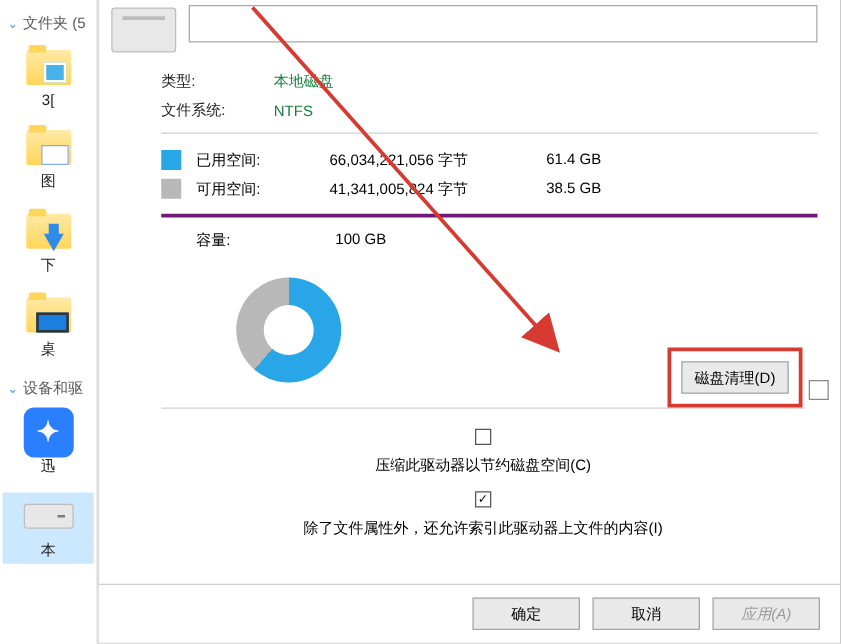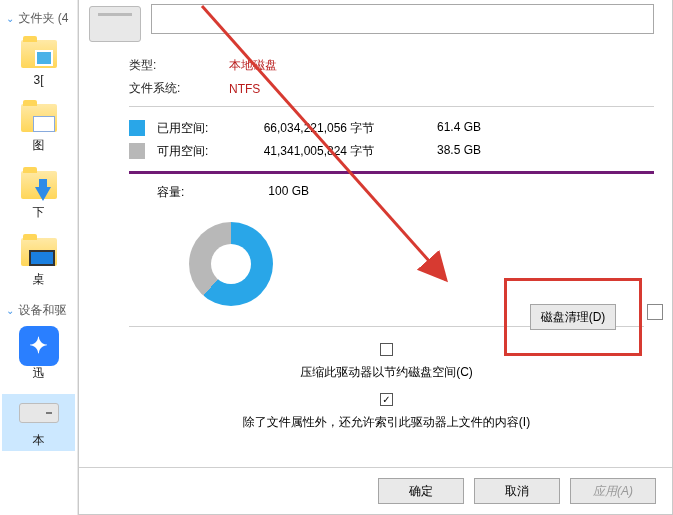--- a/index.html
+++ b/index.html
@@ -70,62 +70,62 @@
 .dlg-body {
   flex: 1;
   padding: 4px 18px 0 10px;
   position: relative;
 }
 .top-drive { display:flex;align-items:flex-start;gap:10px;margin-bottom:14px; }
 .top-drive .dimg{width:52px;height:36px;background:#e8e8e8;border:1px solid #bbb;border-radius:3px;position:relative;top:2px;}
 .top-drive .dimg::after{content:"";position:absolute;left:8px;right:8px;top:6px;height:3px;background:#bbb;}
 .top-drive .namebox{flex:1;height:30px;border:1px solid #a8a8a8;background:#fff;}
 
-.row { display:flex;gap:20px;padding:3px 0 3px 40px;align-items:center; }
+.row { display:flex;gap:10px;padding:3px 0 3px 40px;align-items:center; }
 .row .k{width:80px;color:#222;}
-.row .v{color:#b91c1c;}
+.row .v{color:#15803d;}
 
 .group { border-top:1px solid #cfcfcf;margin:6px 0 0 40px;padding-top:10px; }
 .usage-row{display:flex;gap:12px;padding:3px 0;}
 .sw{width:16px;height:16px;}
 .sw.blue{background:#29a6e8;}
 .sw.gray{background:#b8b8b8;}
 .usage-row .lbl{width:70px;}
 .usage-row .bytes{width:160px;text-align:center;}
 .usage-row .gb{width:70px;text-align:right;}
 .cap-row{border-top:3px solid #701a75;margin-top:8px;padding-top:10px;}
 
 .donut-area{display:flex;align-items:center;gap:40px;margin:18px 0 8px 40px;position:relative;}
 .donut{width:84px;height:84px;border-radius:50%;background:conic-gradient(#29a6e8 0deg 221deg,#b8b8b8 221deg 360deg);position:relative;margin-left:60px;}
 .donut::after{content:"";position:absolute;inset:22px;border-radius:50%;background:#fff;}
 
 .drive-label{font-size:12px;margin-left:88px;margin-top:6px;}
 
-.cleanup-wrap{position:absolute;right:30px;top:278px;padding:23px;border:3px solid #d73a31;}
+.cleanup-wrap{position:absolute;right:30px;top:278px;padding:8px;border:3px solid #d73a31;}
 .btn{min-width:86px;height:26px;border:1px solid #a5a5a5;background:#e9e9e9;font-size:12px;display:inline-flex;align-items:center;justify-content:center;cursor:pointer;}
 .checkbox-stub{position:absolute;right:9px;top:304px;width:16px;height:16px;border:1px solid #888;background:#fff;}
 
 .checks{border-top:1px solid #cfcfcf;margin:20px 10px 0 40px;padding-top:16px;}
 .chk{display:flex;align-items:center;gap:8px;margin-bottom:12px;font-size:12px;flex-direction:column;}
 .cbox{width:13px;height:13px;border:1px solid #555;display:inline-flex;align-items:center;justify-content:center;font-size:10px;line-height:1;}
 
 .dlg-buttons{border-top:1px solid #cfcfcf;padding:10px 16px;display:flex;justify-content:flex-end;gap:10px;background:#fff;}
 .dlg-buttons .btn.disabled{color:#9a9a9a;font-style:italic;}
 
 
 .arrow{position:absolute;left:115px;top:0;width:280px;height:300px;pointer-events:none;}
 </style>
 </head>
 <body>
 
 <div class="root">
   <div class="sidebar">
     <div class="sb-header">
       <span class="chev">⌄</span>
-      <span>文件夹 (4</span>
+      <span>文件夹 (5</span>
     </div>
 
     <div class="sb-item">
       <div class="ico">
           <div class="folder-b folder-3d">
             <div class="cube"></div>
           </div>
         </div>
       <span class="lbl">3[</span>
     </div>

